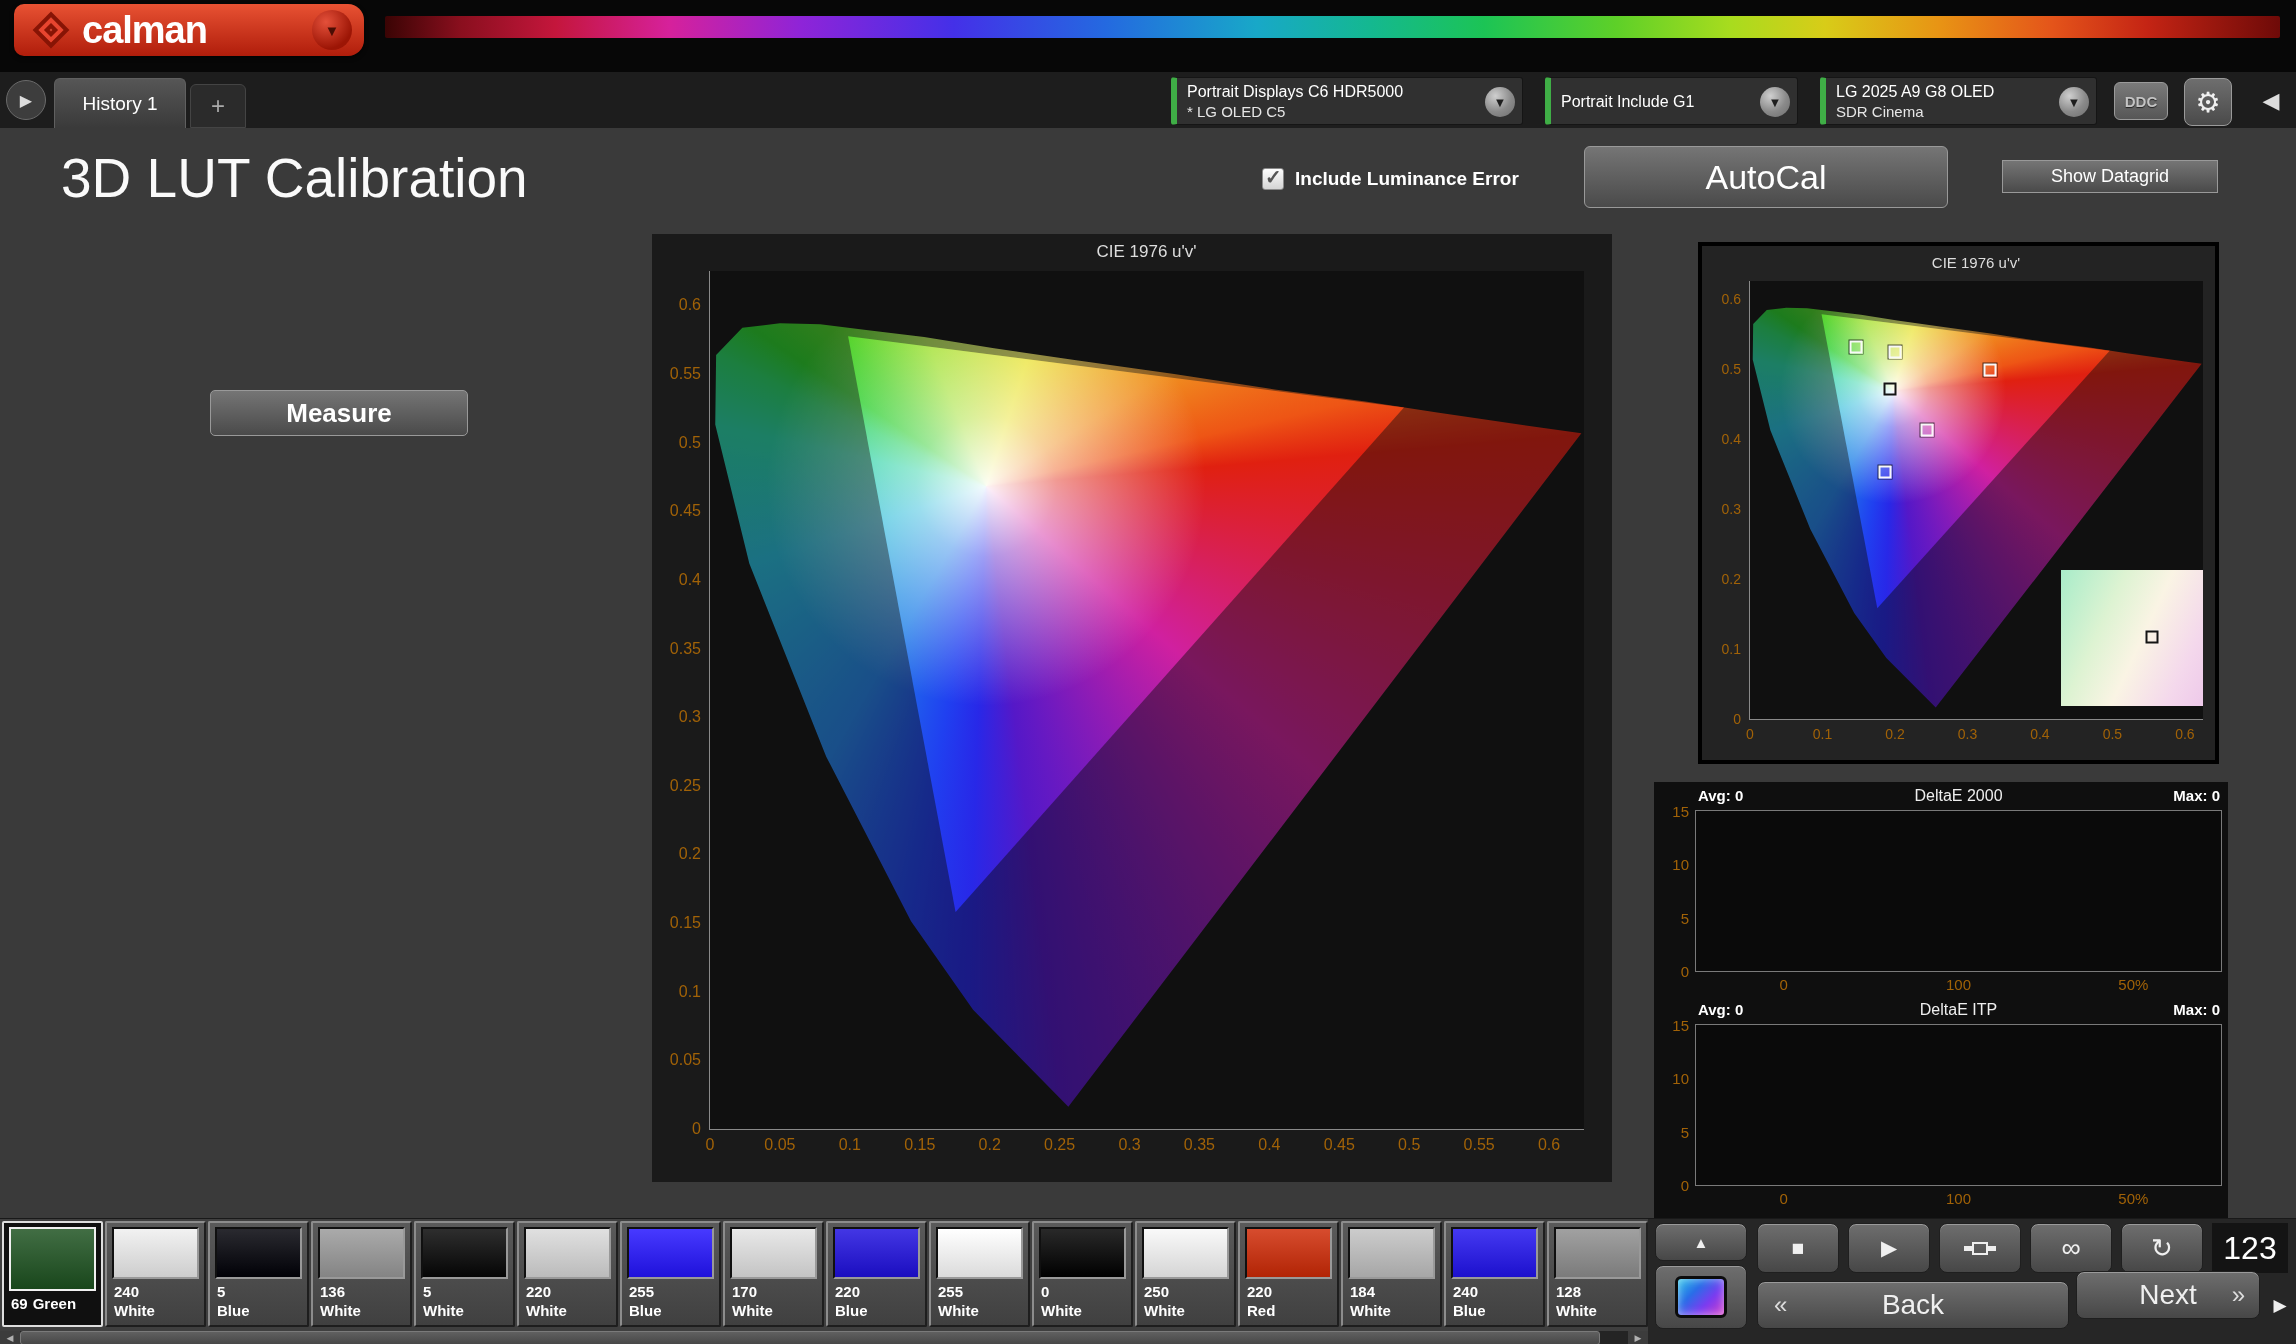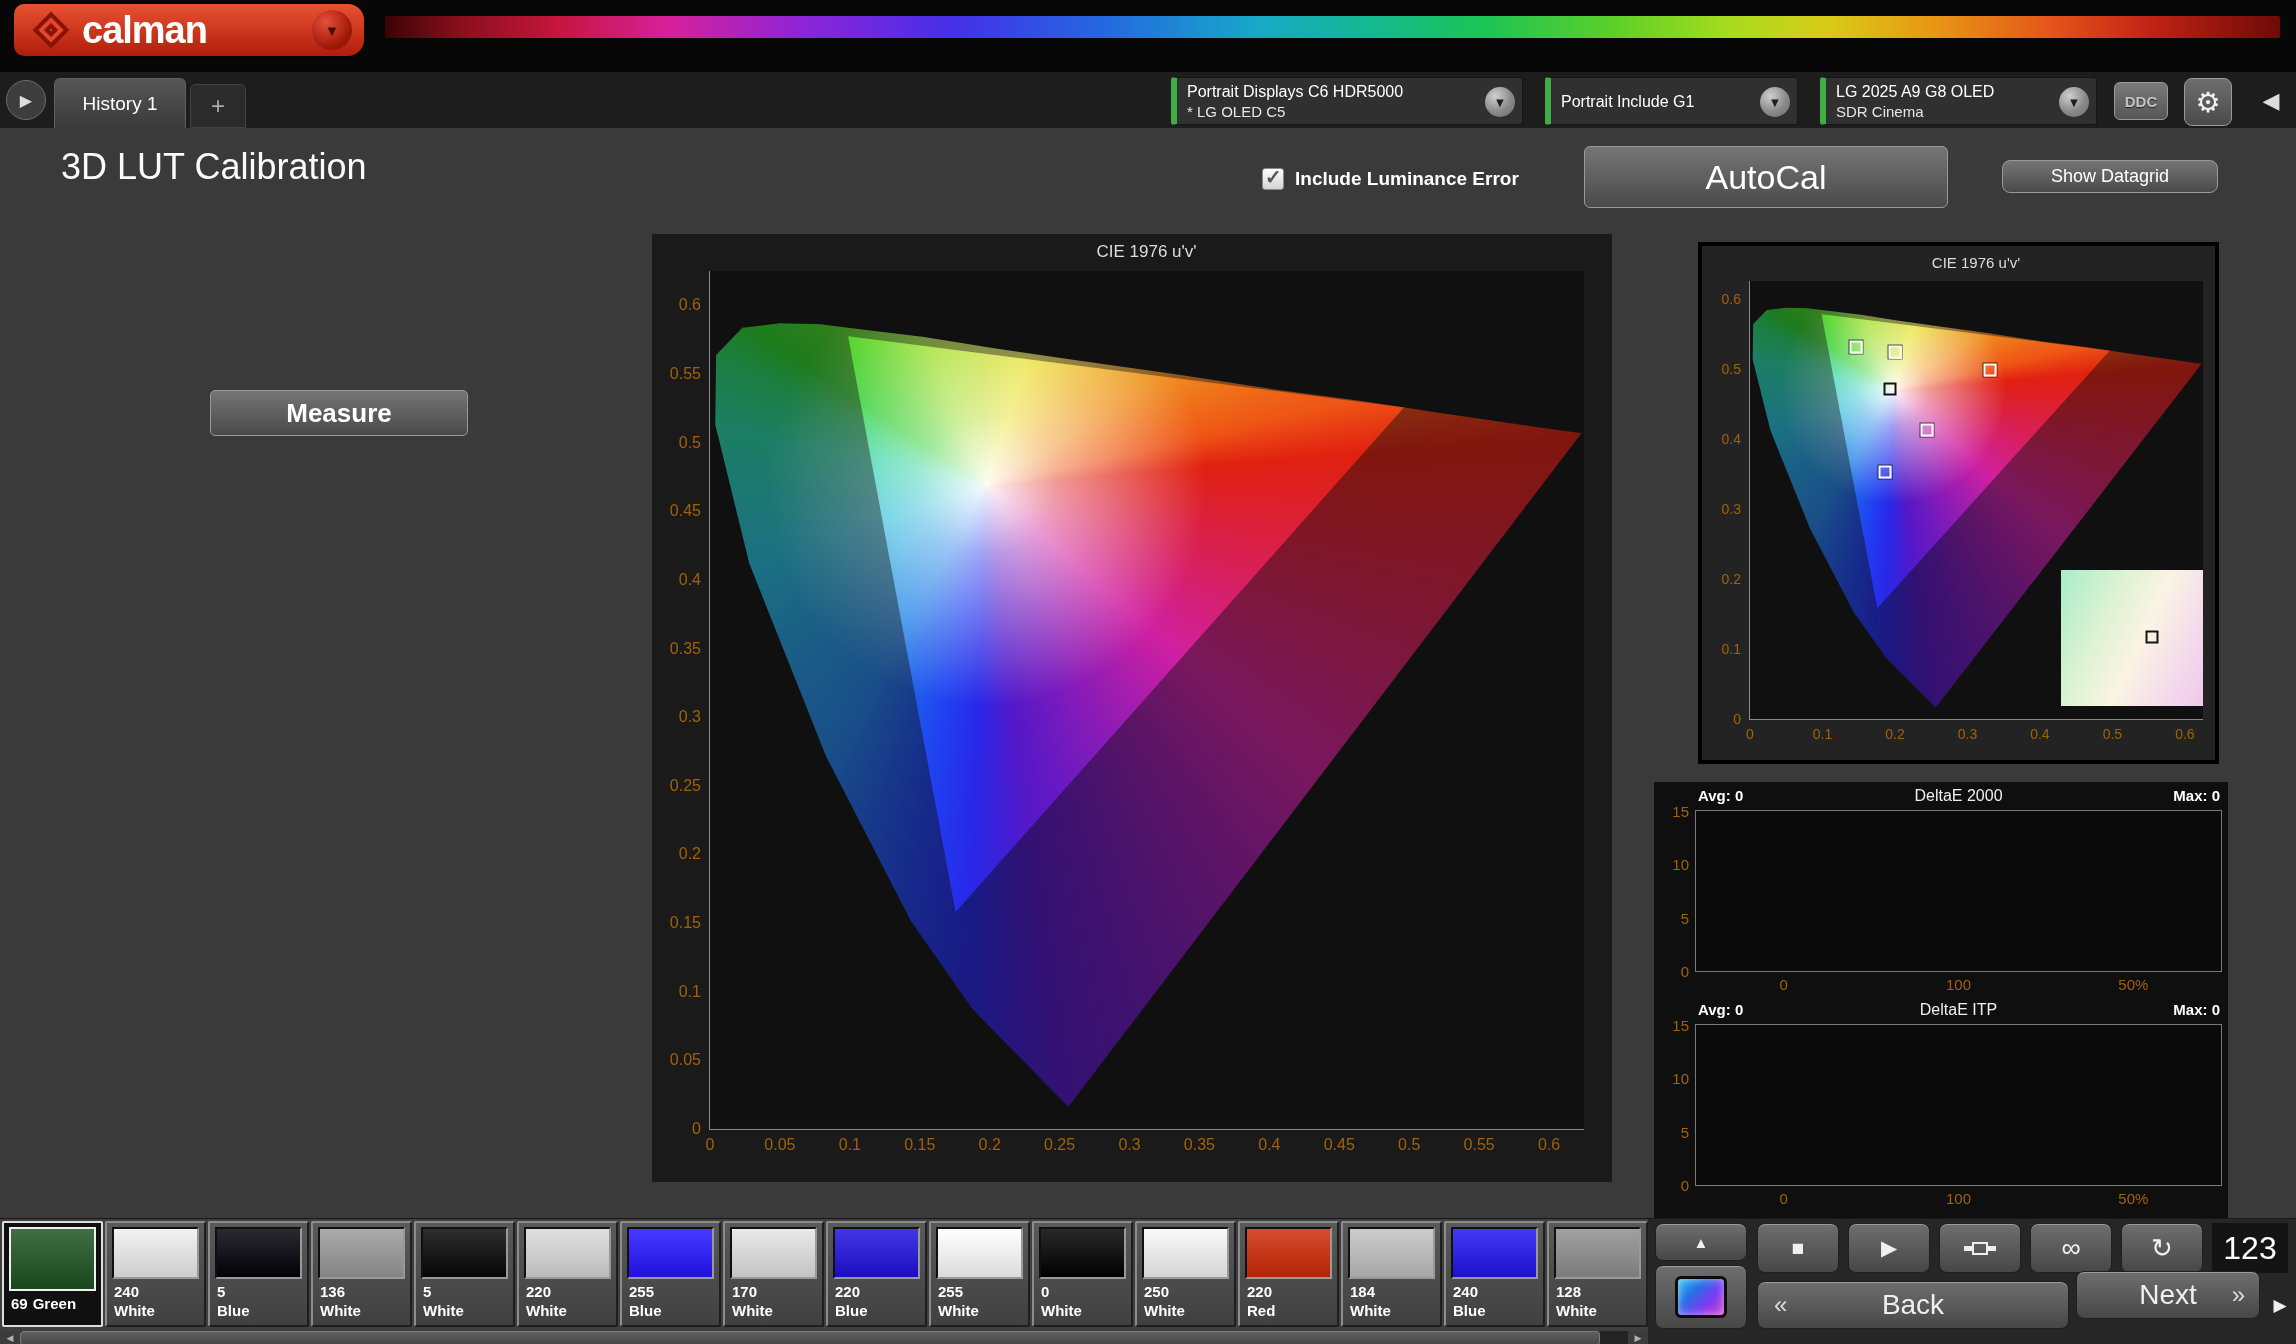--- a/index.html
+++ b/index.html
@@ -36,30 +36,30 @@
   #device-0{left:1171px;width:352px;}
   #device-1{left:1545px;width:253px;}
   #device-2{left:1820px;width:277px;}
   .ddc-btn{position:absolute;left:2114px;top:10px;width:54px;height:38px;border-radius:6px;background:linear-gradient(180deg,#7a7a7a,#565656);
           border:1px solid #9a9a9a;color:#c4c4c4;font-size:15px;font-weight:bold;text-shadow:0 1px 1px #222;}
   .gear-btn{position:absolute;left:2184px;top:6px;width:48px;height:48px;border-radius:8px;background:linear-gradient(180deg,#6e6e6e,#4a4a4a);
           border:1px solid #9a9a9a;color:#f0f0f0;font-size:28px;}
   .collapse-btn{position:absolute;left:2254px;top:12px;width:34px;height:34px;color:#ddd;font-size:22px;}
 
   
-  .page-title{position:absolute;left:61px;top:146px;font-size:36px;font-weight:400;color:#fafafa;}
+  .page-title{position:absolute;left:61px;top:146px;font-size:55px;font-weight:400;color:#fafafa;}
   .instructions{position:absolute;left:75px;top:238px;width:565px;font-size:20px;line-height:29px;color:#fff;}
   .btn{background:linear-gradient(180deg,#757575,#4a4a4a);border:1px solid #999;border-radius:5px;color:#fff;cursor:default;}
   .measure-btn{position:absolute;left:210px;top:390px;width:258px;height:46px;font-size:26px;font-weight:bold;}
   .chk-row{position:absolute;left:1262px;top:168px;display:flex;align-items:center;gap:11px;}
   .checkbox{position:relative;width:22px;height:22px;border-radius:3px;background:linear-gradient(180deg,#fdfdfd,#d4d4d4);border:1px solid #8a8a8a;}
   .checkbox span{position:absolute;left:2px;top:-4px;font-size:20px;font-weight:bold;color:#555;}
   .chk-label{font-size:19px;font-weight:600;color:#fff;}
   .autocal-btn{position:absolute;left:1584px;top:146px;width:364px;height:62px;font-size:34px;border-radius:6px;}
-  .datagrid-btn{position:absolute;left:2002px;top:160px;width:216px;height:33px;font-size:18px;border-radius:8px;}
+  .datagrid-btn{position:absolute;left:2002px;top:160px;width:216px;height:33px;font-size:18px;border-radius:0;}
 
   
   .chart-panel{position:absolute;left:652px;top:234px;width:960px;height:948px;background:#1a1a1a;}
   .chart-title{position:absolute;color:#ddd;text-align:center;}
   .cie-plot{position:absolute;background:#101010;border-left:1px solid #8a8a8a;border-bottom:1px solid #8a8a8a;}
   .locus,.gamut{position:absolute;inset:0;
     background:
       radial-gradient(circle at 31.6% 25.1%, rgba(255,255,255,.95) 0%, rgba(255,255,255,.55) 8%, rgba(255,255,255,0) 25%),
       conic-gradient(from 0deg at 31.6% 25.1%,
         #c4dc20 0deg,#e8e020 18deg,#f09020 58deg,#ee5515 77deg,#e02010 85deg,#d020a0 131deg,

